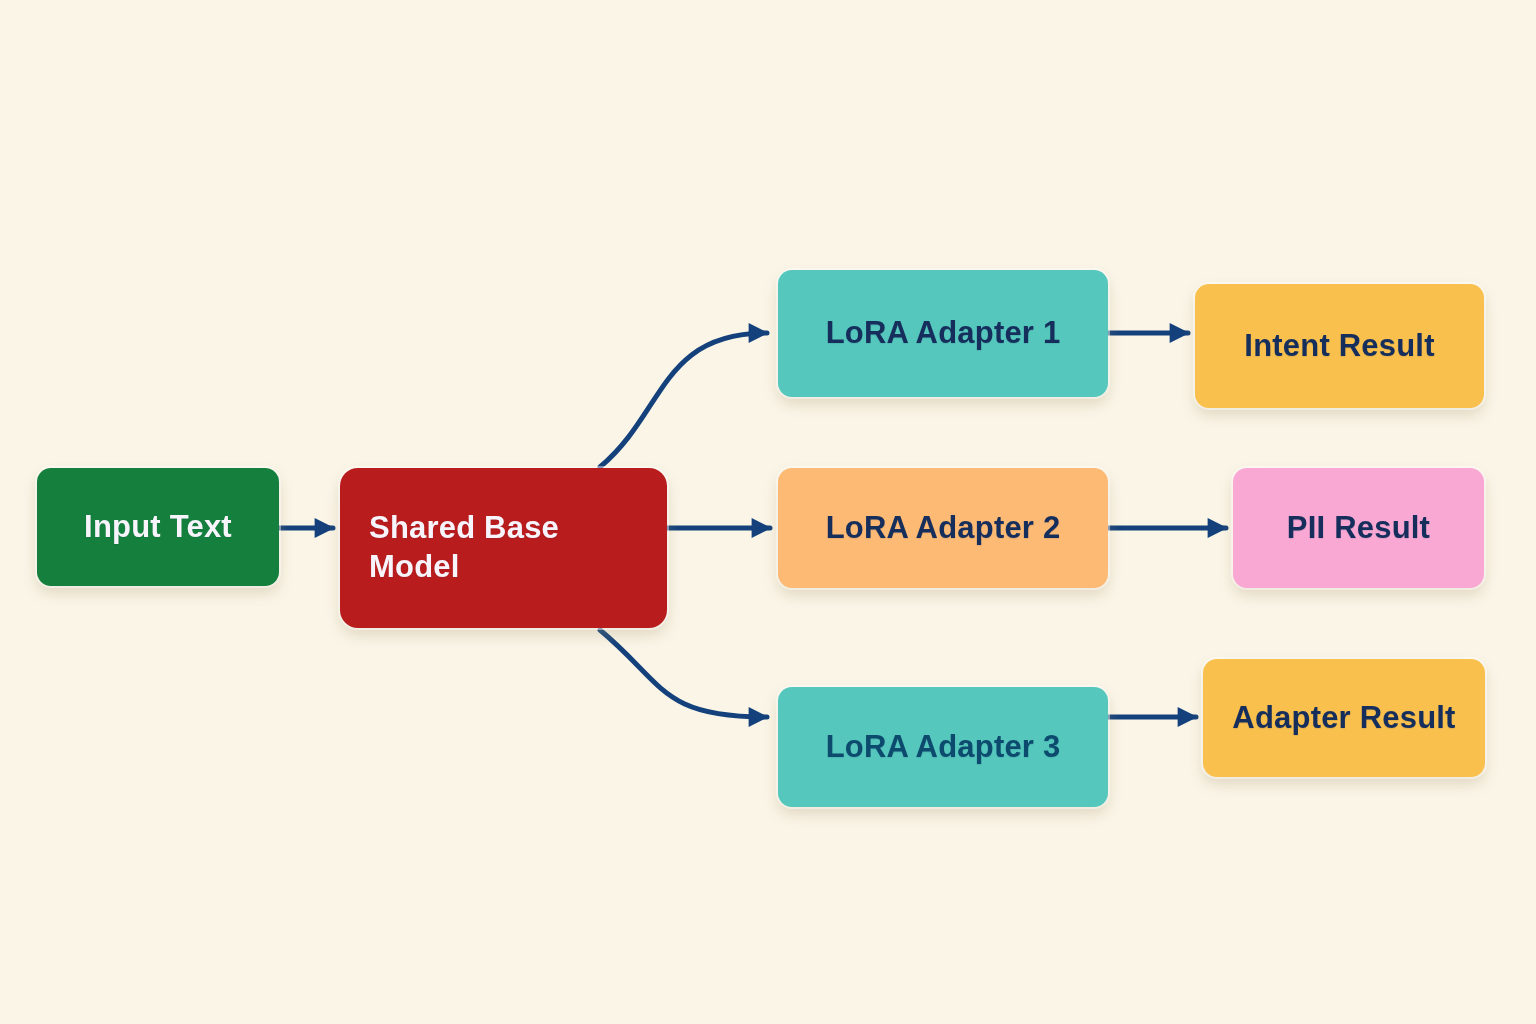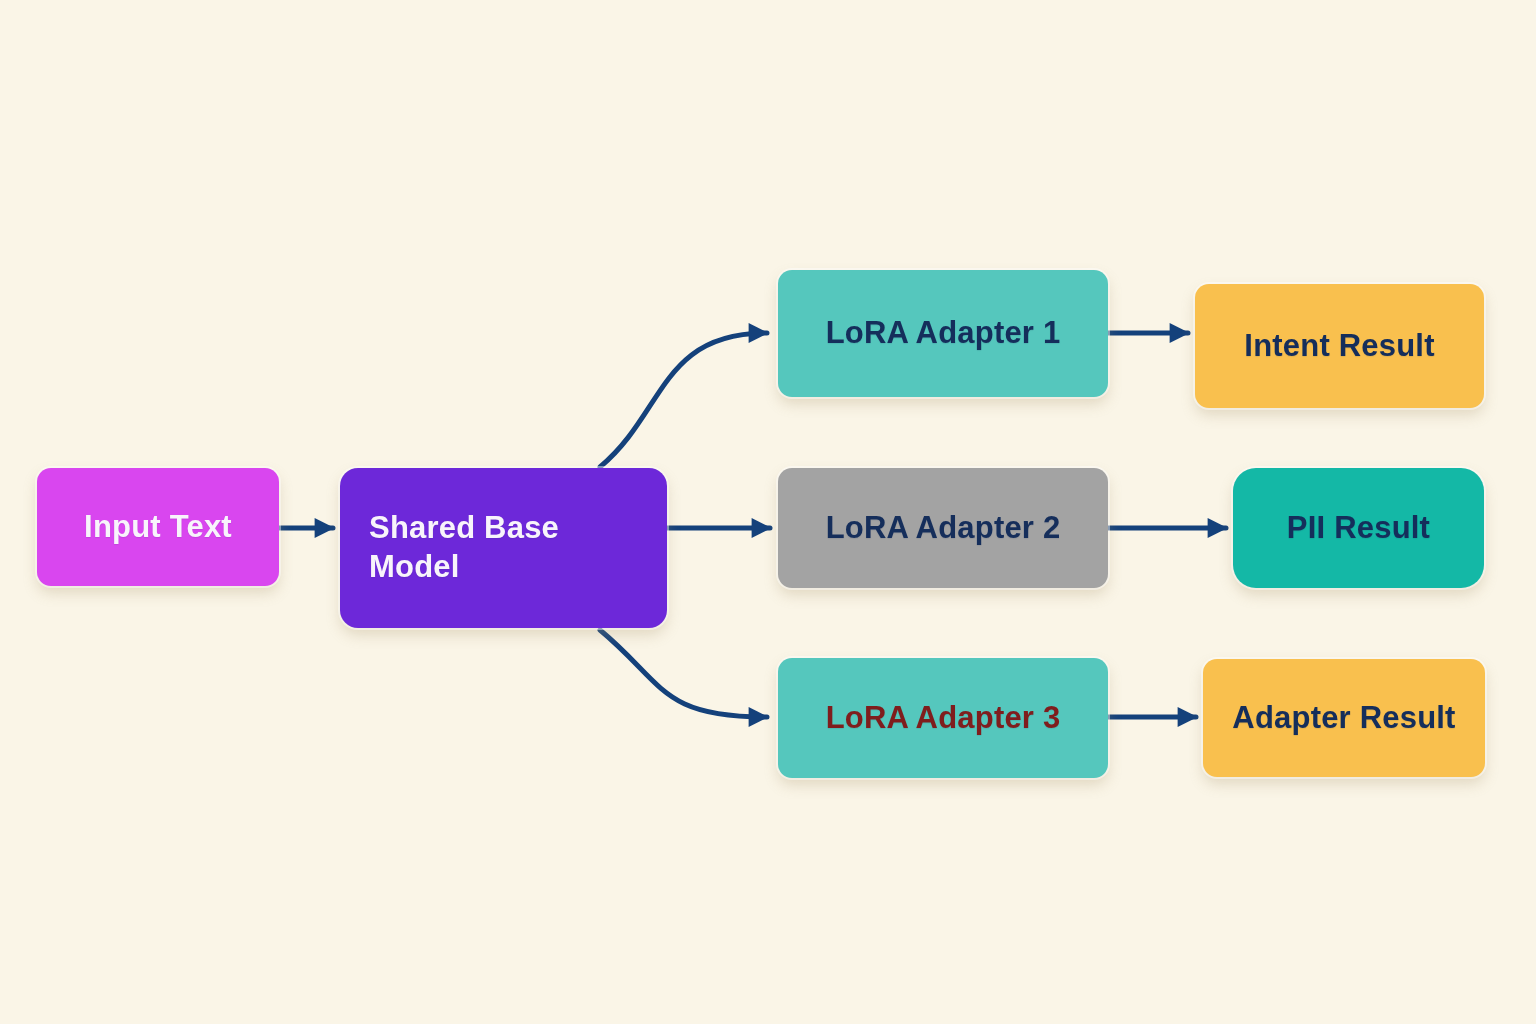--- a/index.html
+++ b/index.html
@@ -66,45 +66,45 @@
     </defs>
     <path class="edge" d="M 278 528 L 333 528" marker-end="url(#arrowhead)" style="stroke: rgb(20, 65, 123);"></path>
     <path class="edge" d="M 600 467 C 665 413 660 333 767 333" marker-end="url(#arrowhead)" style="stroke: rgb(20, 65, 123);"></path>
     <path class="edge" d="M 667 528 L 770 528" marker-end="url(#arrowhead)" style="stroke: rgb(20, 65, 123);"></path>
     <path class="edge" d="M 600 630 C 665 684 660 717 767 717" marker-end="url(#arrowhead)" style="stroke: rgb(20, 65, 123);"></path>
     <path class="edge" d="M 1108 333 L 1188 333" marker-end="url(#arrowhead)" style="stroke: rgb(20, 65, 123);"></path>
     <path class="edge" d="M 1108 528 L 1226 528" marker-end="url(#arrowhead)" style="stroke: rgb(20, 65, 123);"></path>
     <path class="edge" d="M 1108 717 L 1196 717" marker-end="url(#arrowhead)" style="stroke: rgb(20, 65, 123);"></path>
   </svg>
 
-  <div class="node node-input" style="background: #d946ef; color: rgb(248, 244, 251);">
+  <div class="node node-input" style="background: #15803d; color: rgb(248, 244, 251);">
     <span class="label">Input Text</span>
   </div>
 
-  <div class="node node-base" style="background: #6d28d9; color: rgb(248, 244, 251); padding-left: 29px;">
+  <div class="node node-base" style="background: #b91c1c; color: rgb(248, 244, 251); padding-left: 29px;">
     <span class="label">Shared Base Model</span>
   </div>
 
   <div class="node node-adapter-1" style="background: rgb(85, 199, 189); color: rgb(21, 46, 91);">
     <span class="label">LoRA Adapter 1</span>
   </div>
 
-  <div class="node node-adapter-2" style="background: #a3a3a3; color: rgb(21, 46, 91);">
+  <div class="node node-adapter-2" style="background: #fdba74; color: rgb(21, 46, 91);">
     <span class="label">LoRA Adapter 2</span>
   </div>
 
-  <div class="node node-adapter-3" style="background: rgb(85, 199, 189); color: #7f1d1d;">
+  <div class="node node-adapter-3" style="background: rgb(85, 199, 189); color: #0c4a6e; margin-top: 29px;">
     <span class="label">LoRA Adapter 3</span>
   </div>
 
   <div class="node node-intent" style="background: rgb(249, 192, 78); color: rgb(21, 46, 91);">
     <span class="label">Intent Result</span>
   </div>
 
-  <div class="node node-pii" style="background: #14b8a6; color: rgb(21, 46, 91); border-radius: 23px;">
+  <div class="node node-pii" style="background: #f9a8d4; color: rgb(21, 46, 91);">
     <span class="label">PII Result</span>
   </div>
 
   <div class="node node-security" style="background: rgb(249, 192, 78); color: rgb(21, 46, 91);">
     <span class="label">Adapter Result</span>
   </div>
 
 </div>
 
 </body></html>

